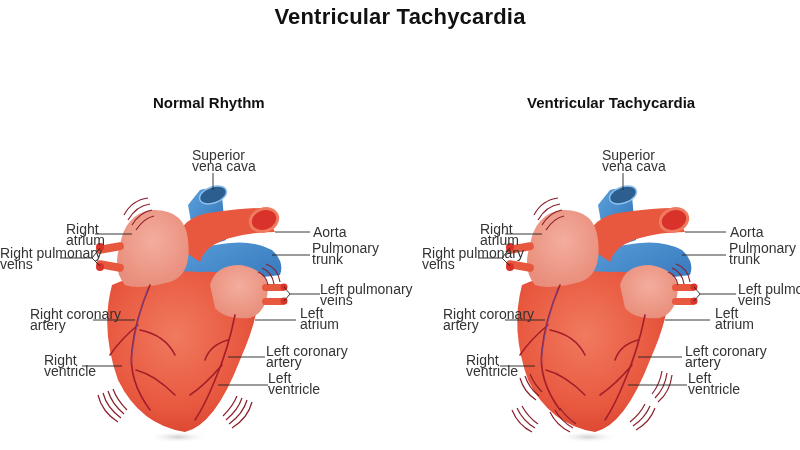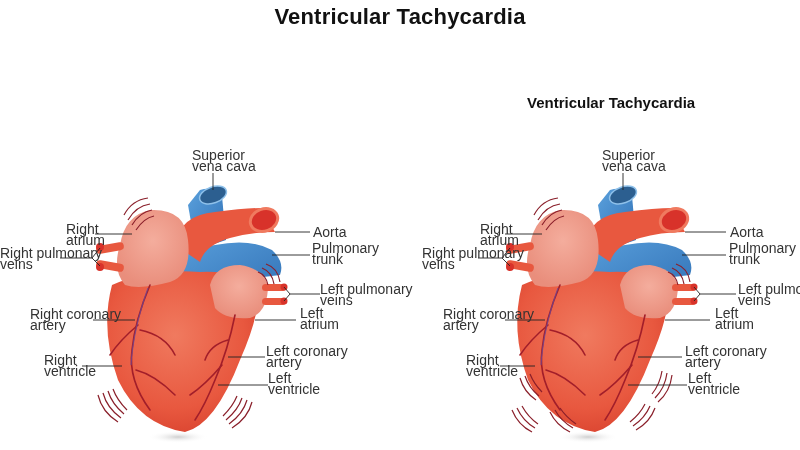--- a/index.html
+++ b/index.html
@@ -11,20 +11,21 @@
   .panel-title { position:absolute; top:94px; font-size:15px; font-weight:bold; color:#111; white-space:nowrap; }
   .lbl { position:absolute; font-size:14px; line-height:11px; color:#333; text-align:left; white-space:nowrap; }
   svg.heart { position:absolute; left:0; top:0; }
 </style>
 </head>
 <body>
 
 <div class="main-title">Ventricular Tachycardia</div>
 
 <div class="panel left">
+  <div class="panel-title" style="left:153px;">Normal Rhythm</div>
 
   <svg class="heart" width="400" height="450" viewBox="0 0 400 450">
     <defs>
       <radialGradient id="gH1" cx="45%" cy="40%" r="65%">
         <stop offset="0%" stop-color="#f07a5f"></stop>
         <stop offset="70%" stop-color="#e8583f"></stop>
         <stop offset="100%" stop-color="#d9432f"></stop>
       </radialGradient>
       <radialGradient id="gA1" cx="50%" cy="40%" r="60%">
         <stop offset="0%" stop-color="#f4ad9d"></stop>

